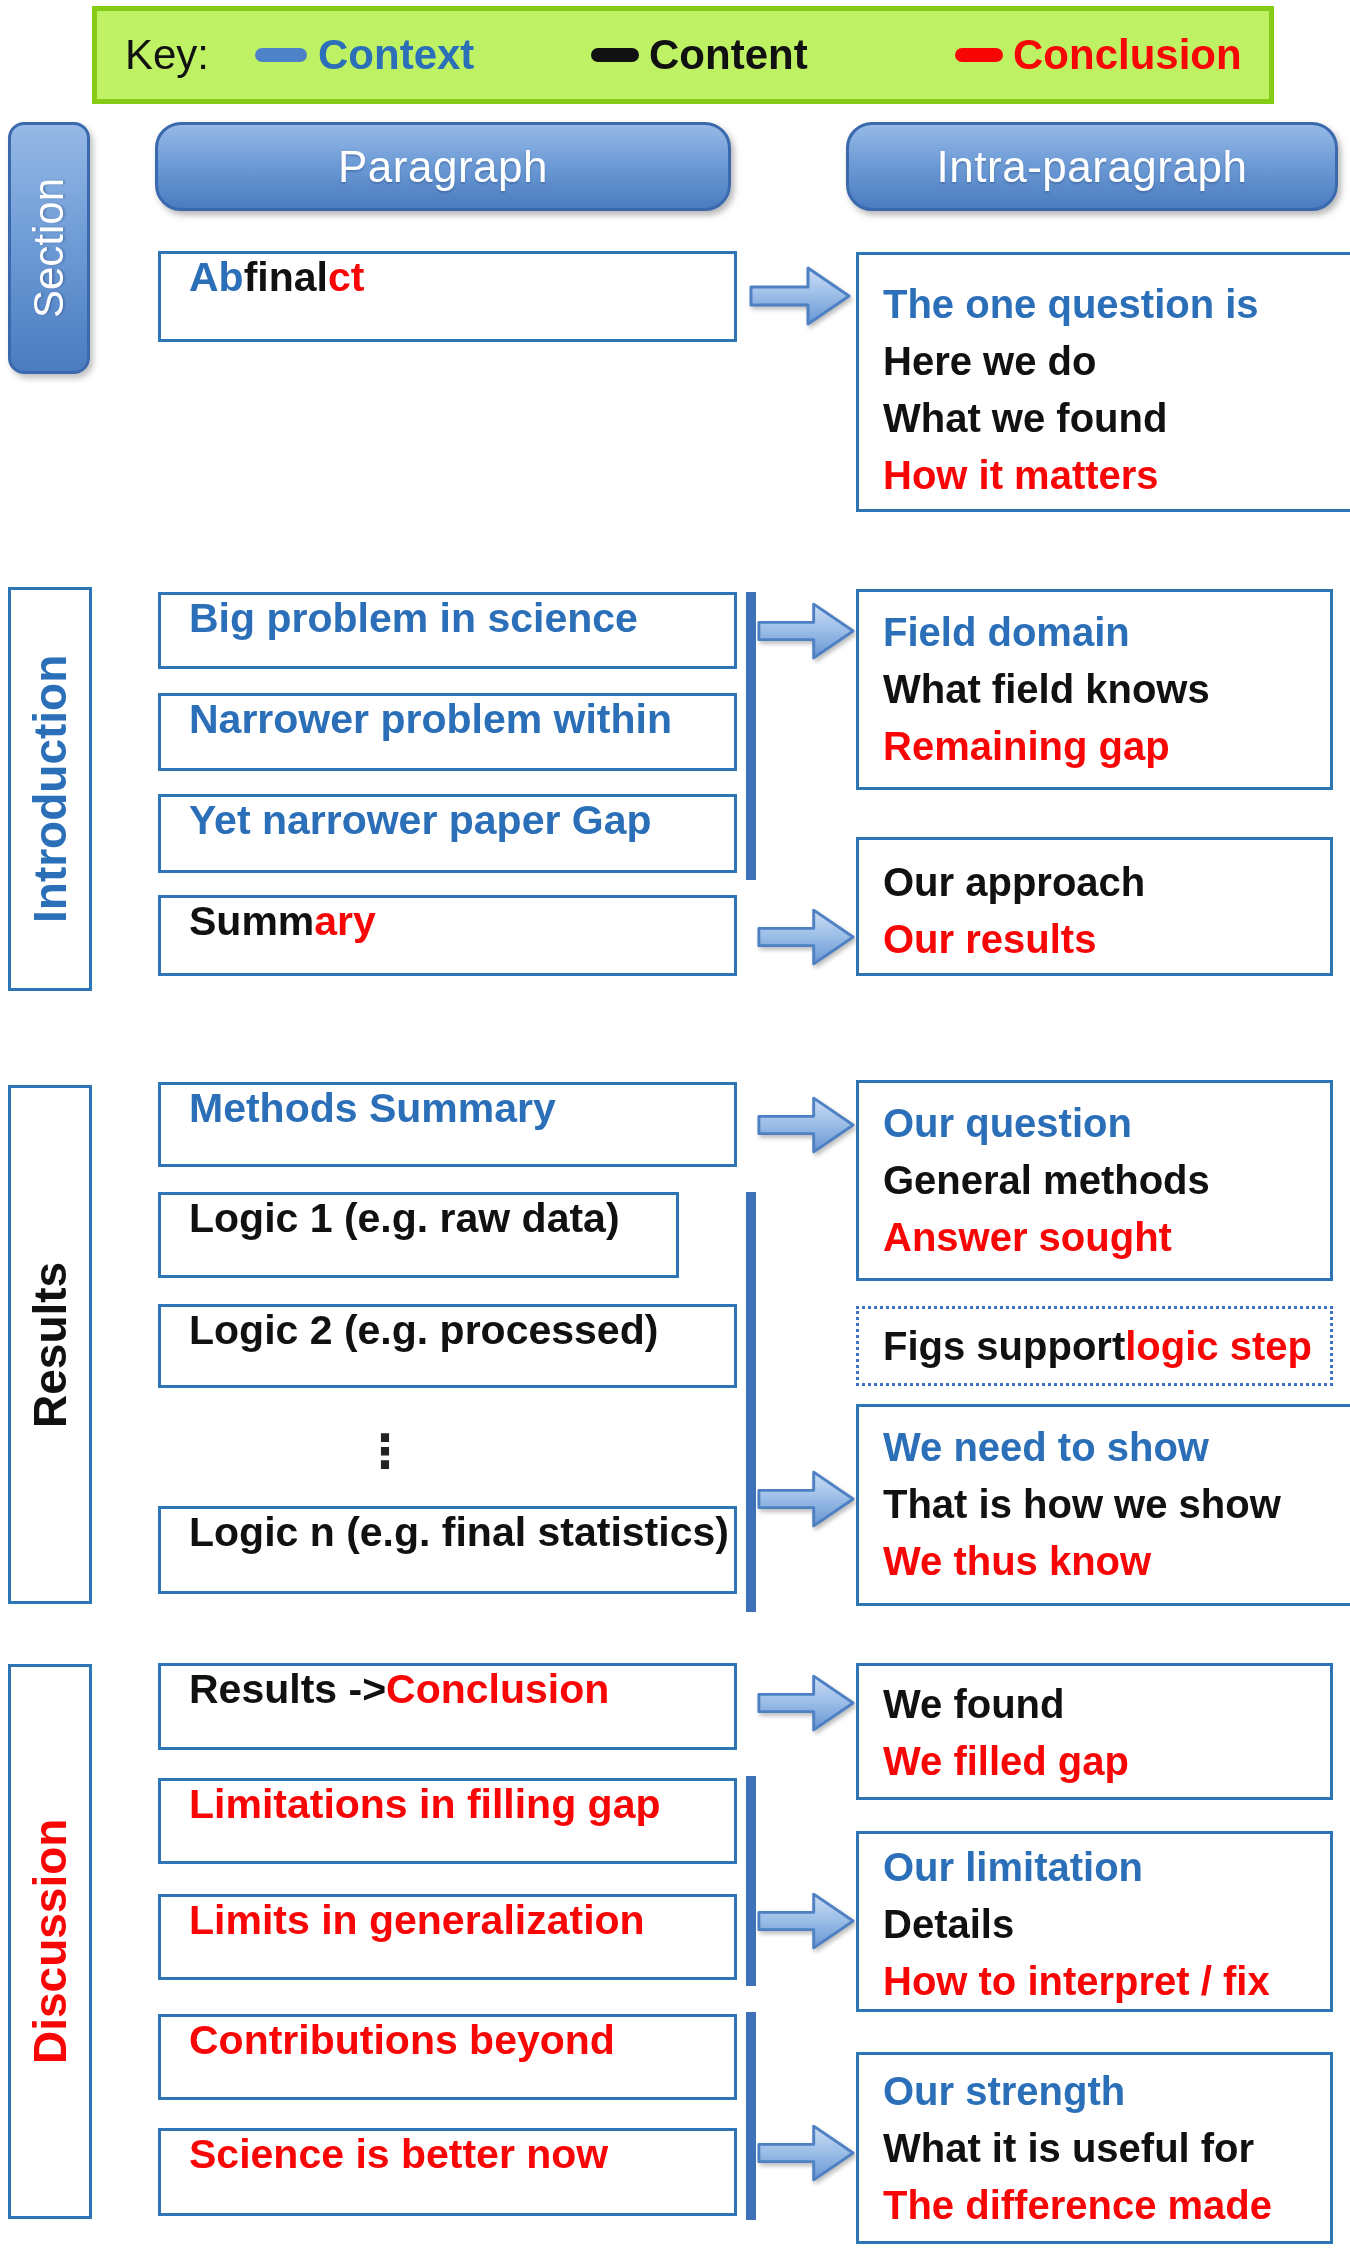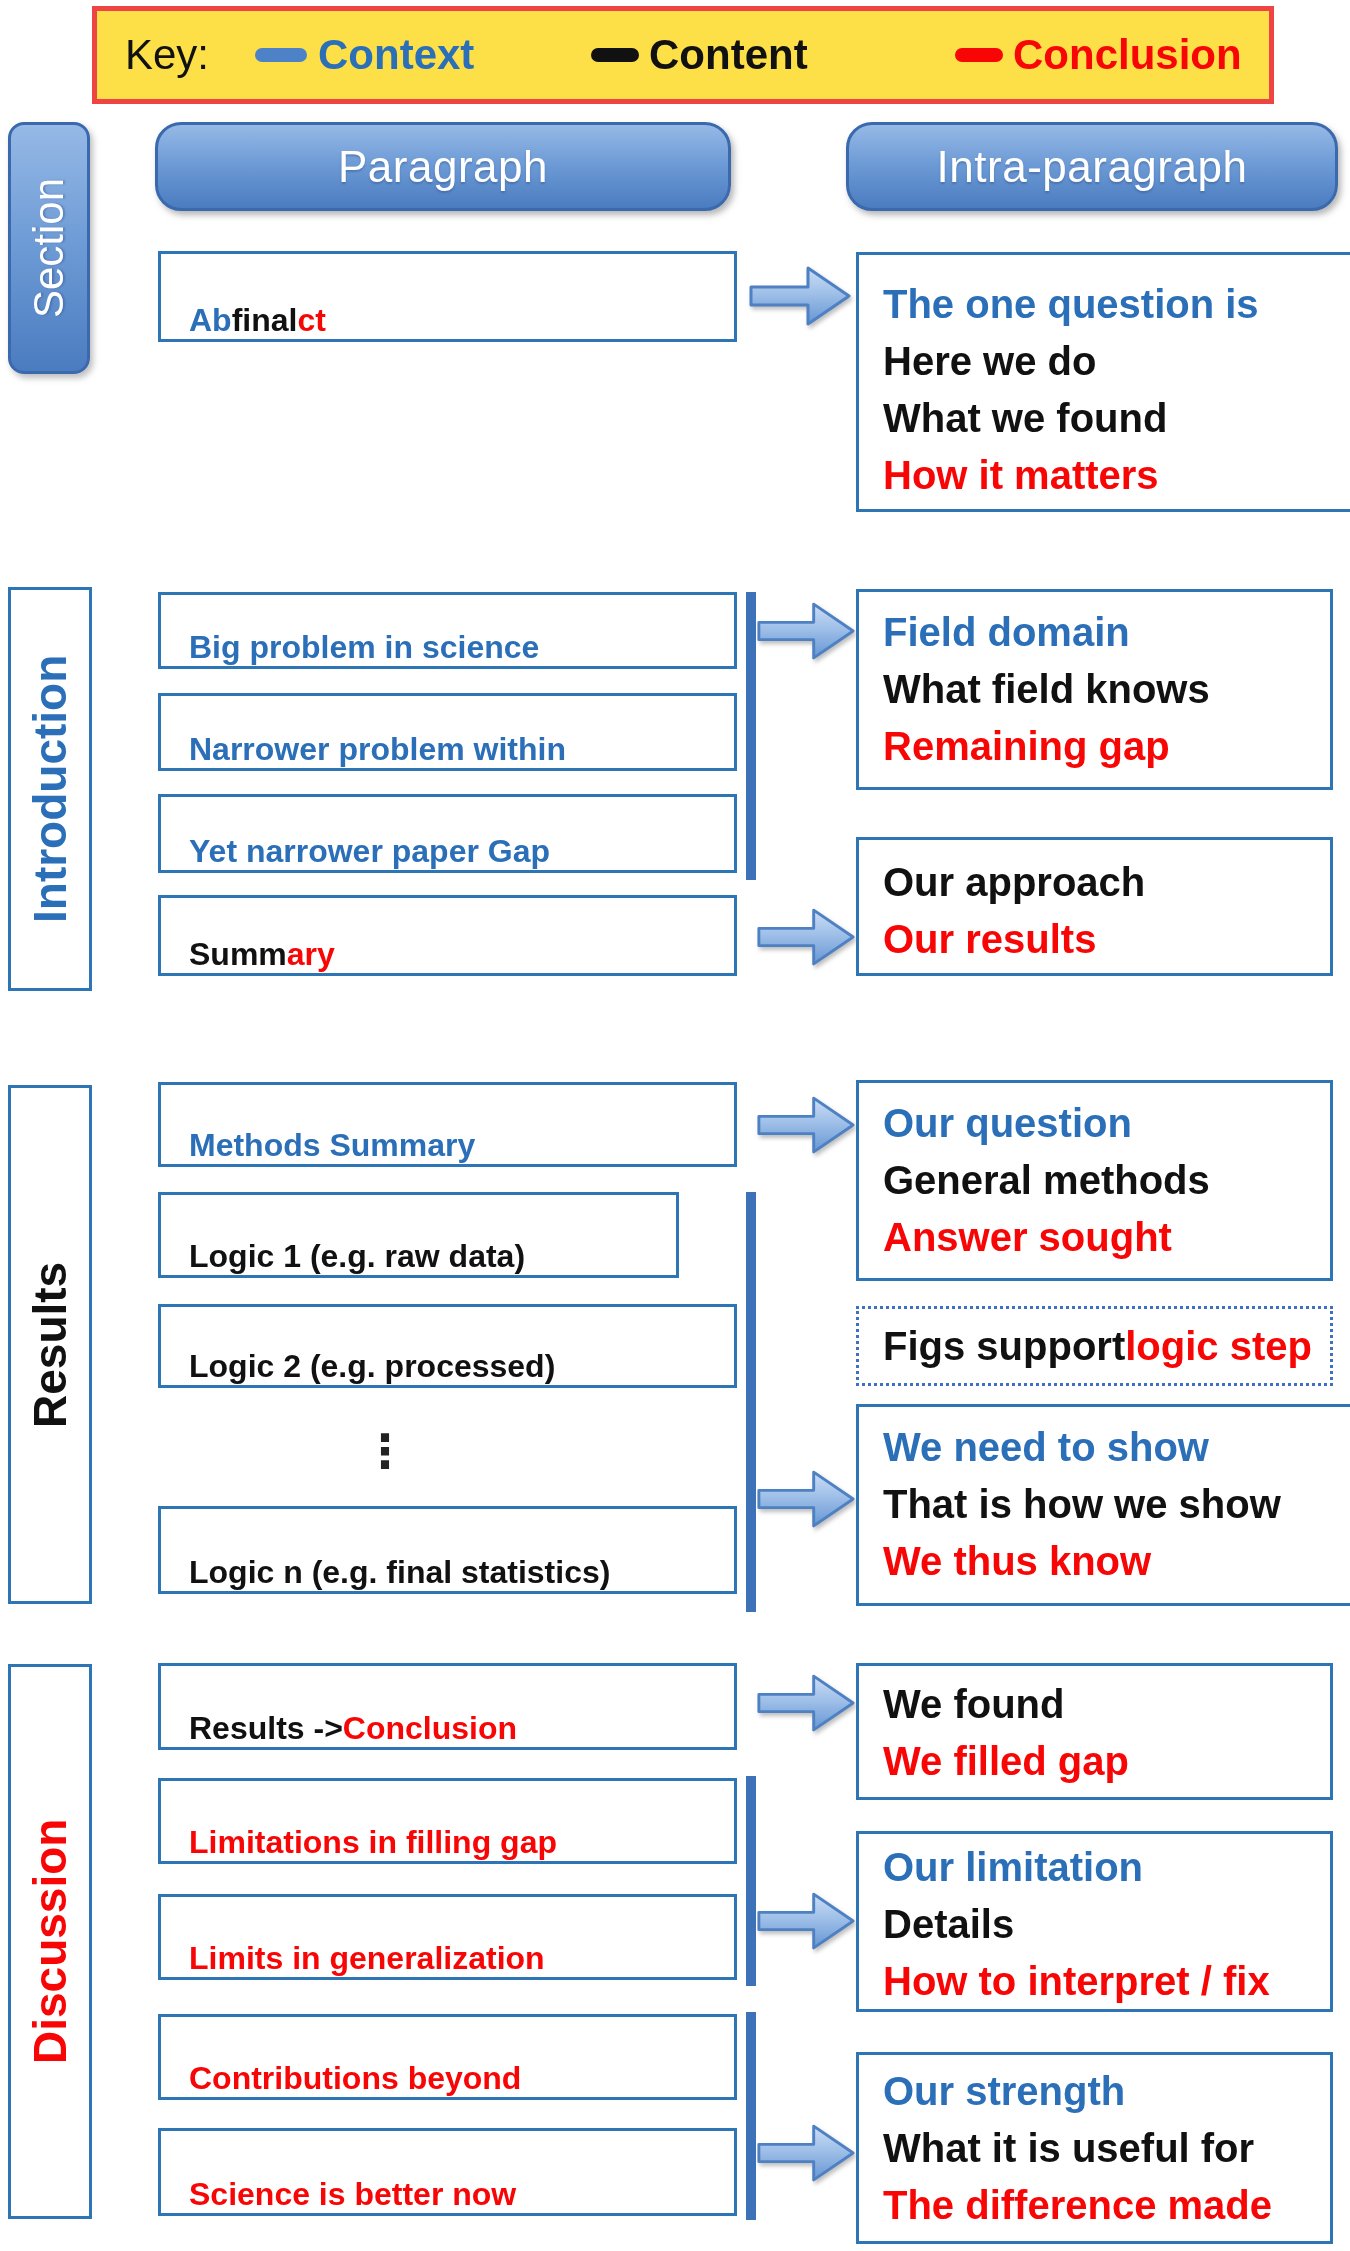--- a/index.html
+++ b/index.html
@@ -6,21 +6,21 @@
   body{width:1350px;height:2251px;position:relative;overflow:hidden;
        font-family:"Liberation Sans","DejaVu Sans",sans-serif;}
   .abs{position:absolute;}
 
   
   .c-blue{color:#2B6FB8;}
   .c-black{color:#111111;}
   .c-red{color:#F80606;}
 
   
-  .keybox{border:5px solid #ef4444;background:#fde047;}
+  .keybox{border:5px solid #84cc16;background:#bef264;}
   .key-label{font-size:42px;font-weight:400;color:#111;top:50%;transform:translateY(-50%);}
   .key-word{font-size:42px;font-weight:700;top:50%;transform:translateY(-50%);white-space:nowrap;}
   .dash{height:14px;border-radius:7px;top:50%;transform:translateY(-50%);}
 
   
   .hdr{border-radius:26px;
        background:linear-gradient(180deg,#96B9E6 0%,#6C9AD5 48%,#4B7CC0 100%);
        border:3px solid #3A69AD;color:#fff;display:flex;align-items:center;justify-content:center;
        font-size:44px;font-weight:500;letter-spacing:0.5px;
        box-shadow:3px 4px 6px rgba(110,110,110,0.5);text-shadow:0 2px 2px rgba(40,70,120,0.35);}
@@ -28,22 +28,22 @@
   
   .vlabel{display:flex;align-items:center;justify-content:center;
           writing-mode:vertical-rl;transform:rotate(180deg);
           font-weight:700;white-space:nowrap;}
   .vfilled{background:linear-gradient(0deg,#96B9E6 0%,#6C9AD5 50%,#4B7CC0 100%);
            border:3px solid #3A69AD;border-radius:16px;color:#fff;font-size:42px;font-weight:500;
            box-shadow:-3px -4px 6px rgba(110,110,110,0.45);text-shadow:0 2px 2px rgba(40,70,120,0.35);}
   .voutline{background:#fff;border:3px solid #2E75B6;font-size:46px;}
 
   
-  .pbox{border:3px solid #2E75B6;background:#fff;display:flex;align-items:flex-end;
-        padding-left:28px;font-size:32px;font-weight:700;white-space:nowrap;box-sizing:border-box;}
+  .pbox{border:3px solid #2E75B6;background:#fff;display:flex;align-items:flex-start;
+        padding-left:28px;font-size:41px;font-weight:700;white-space:nowrap;box-sizing:border-box;}
 
   
   .ibox{border:3px solid #2E75B6;background:#fff;box-sizing:border-box;
         padding:12px 0 0 24px;font-size:40px;font-weight:700;}
   .ibox .ln{line-height:57px;white-space:nowrap;}
   .figs{border:3px dotted #3E72C0;background:#fff;box-sizing:border-box;display:flex;align-items:center;
         padding-left:24px;font-size:40px;font-weight:700;white-space:nowrap;}
 
   
   .bracket{width:10px;background:#3E72B8;}

